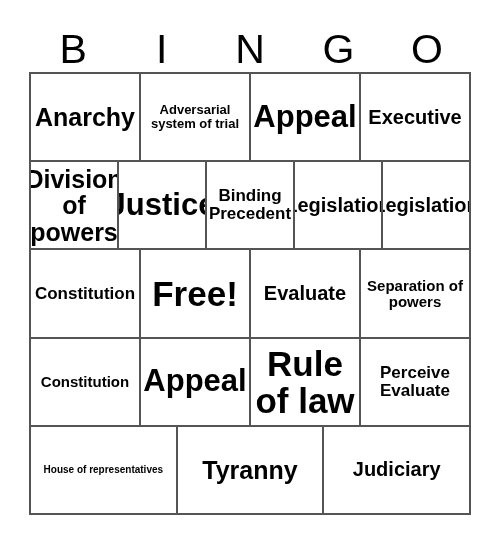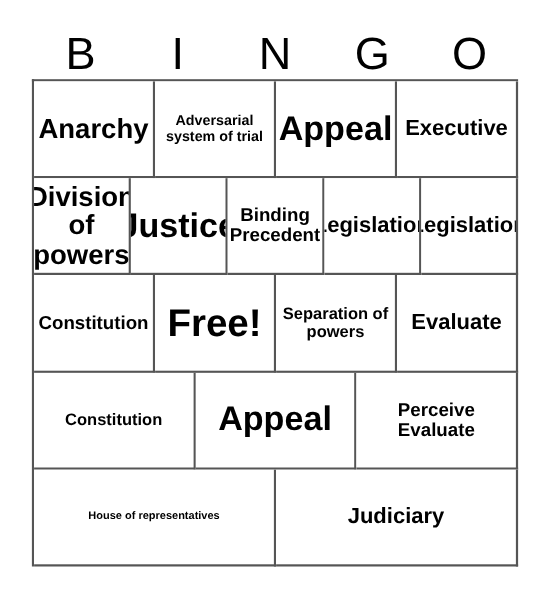--- a/index.html
+++ b/index.html
@@ -138,41 +138,47 @@
           <span class="cell-text">Legislation</span>
         </div>
       </div>
       <div class="grid-row">
         <div class="cell fs-sm">
           <span class="cell-text">Constitution</span>
         </div>
         <div class="cell fs-xxl">
           <span class="cell-text">Free!</span>
         </div>
+        <div class="cell fs-md">
+          <span class="cell-text">Evaluate</span>
+        </div>
         <div class="cell fs-xs">
           <span class="cell-text">Separation of powers</span>
-        </div>
-        <div class="cell fs-md">
-          <span class="cell-text">Evaluate</span>
         </div>
       </div>
       <div class="grid-row">
         <div class="cell fs-xs">
           <span class="cell-text">Constitution</span>
         </div>
         <div class="cell fs-xl">
           <span class="cell-text">Appeal</span>
         </div>
+        <div class="cell fs-xxl">
+          <span class="cell-text">Rule of law</span>
+        </div>
         <div class="cell fs-sm">
           <span class="cell-text">Perceive Evaluate</span>
         </div>
       </div>
       <div class="grid-row">
         <div class="cell fs-tiny">
           <span class="cell-text">House of representatives</span>
+        </div>
+        <div class="cell fs-lg">
+          <span class="cell-text">Tyranny</span>
         </div>
         <div class="cell fs-md">
           <span class="cell-text">Judiciary</span>
         </div>
       </div>
     </div>
 
 </div>
 
 </body></html>

